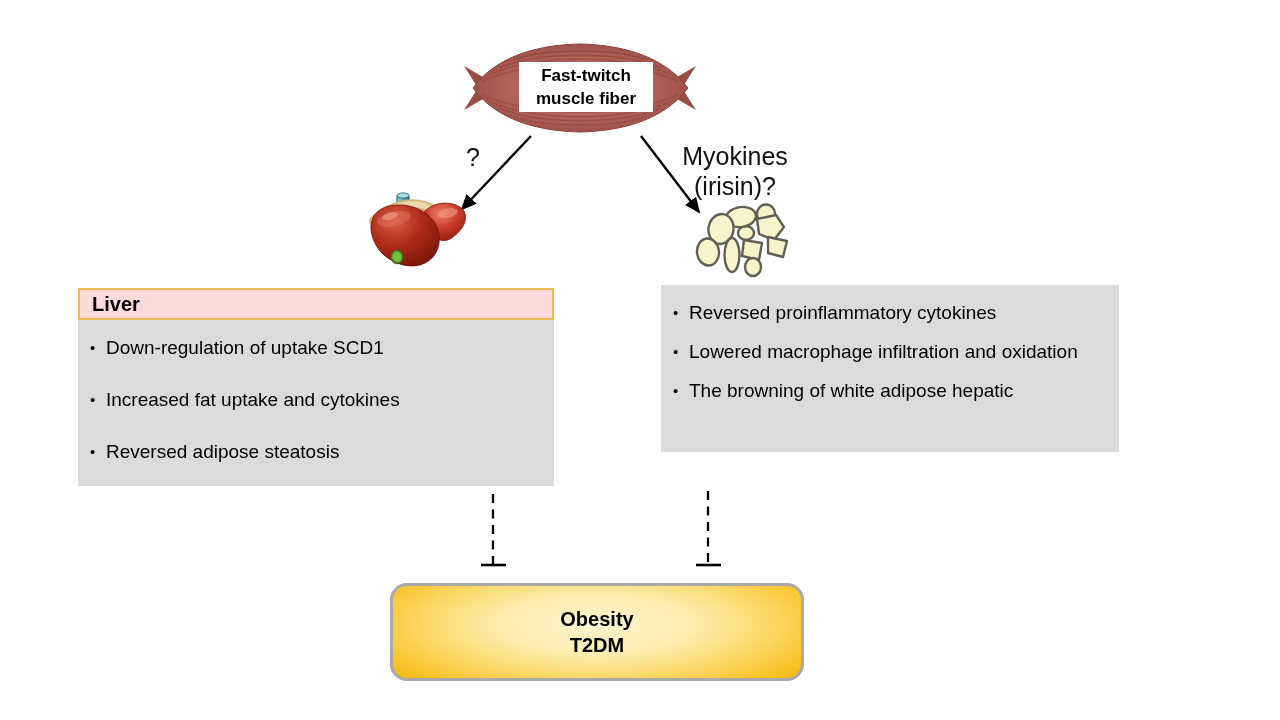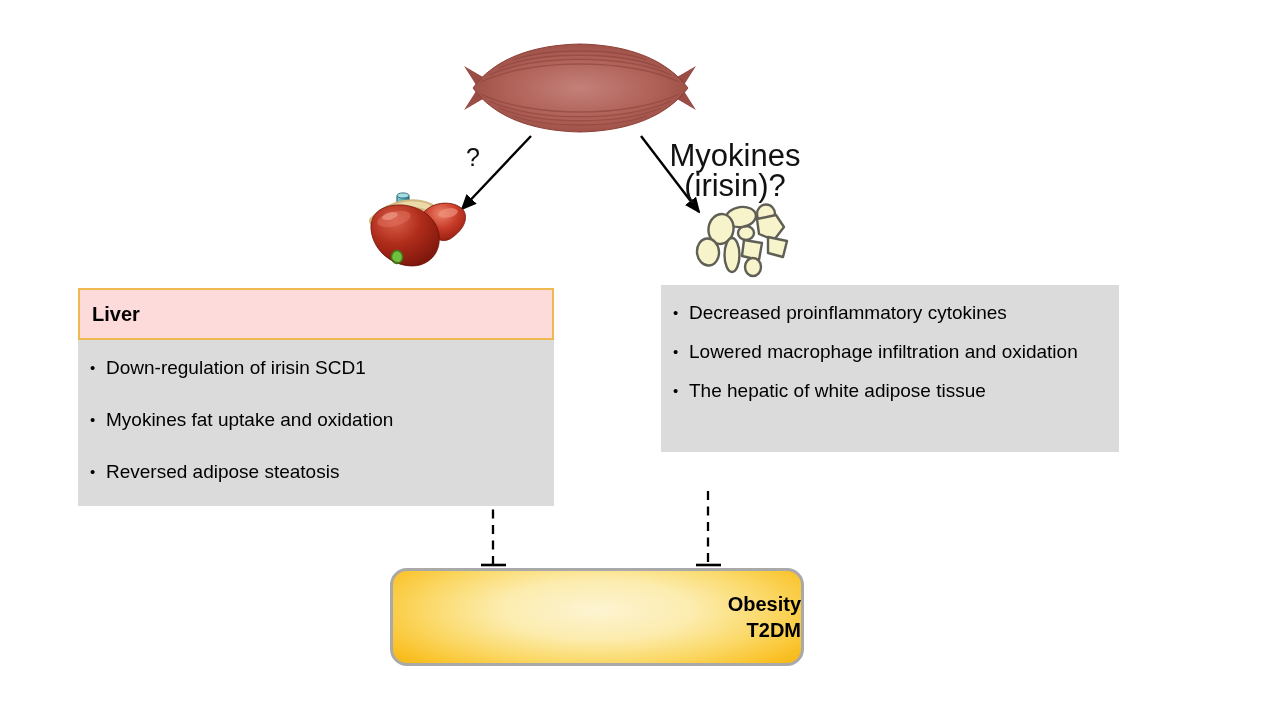--- a/index.html
+++ b/index.html
@@ -15,53 +15,53 @@
     left:519px;top:62px;width:134px;height:50px;background:#ffffff;
     display:flex;align-items:center;justify-content:center;text-align:center;
     font-weight:bold;font-size:17px;line-height:23px;white-space:pre-line;
   }
   .q-label{
     left:458px;top:142px;width:30px;text-align:center;
     font-size:25px;line-height:30px;color:#111;
   }
   .myokines-label{
     left:650px;top:141px;width:170px;text-align:center;
-    font-size:31px;line-height:30px;color:#111;white-space:pre-line;
+    font-size:25px;line-height:30px;color:#111;white-space:pre-line;
   }
 
   
   .panel{left:0;top:0;}
   .panel-header{
     background:#fcdbda;border:2px solid #f0b851;box-sizing:border-box;
-    height:52px;display:flex;align-items:center;padding:0 12px;
+    height:32px;display:flex;align-items:center;padding:0 12px;
     font-weight:bold;font-size:20px;
   }
   .panel-body{
     background:#dbdbdb;box-sizing:border-box;padding:12px 13px 0 12px;
     font-size:19px;
   }
   .panel-body ul{list-style:none;margin:0;padding:0;}
   .panel-body li{display:flex;line-height:32px;}
   .bullet{flex:0 0 16px;font-size:15px;}
   .bullet-text{flex:1;}
   .liver-panel{left:78px;top:288px;width:476px;}
   .liver-panel .panel-body{height:166px;}
   .liver-panel li{margin-bottom:20px;}
   .adipose-panel{left:661px;top:285px;width:458px;}
   .adipose-panel .panel-body{height:167px;}
   .adipose-panel li{margin-bottom:7px;}
   .adipose-panel .bullet-text{text-align:justify;}
 
   
   .outcome{
-    left:390px;top:568px;width:414px;height:98px;box-sizing:border-box;
+    left:390px;top:583px;width:414px;height:98px;box-sizing:border-box;
     border:3px solid #a9a9a9;border-radius:17px;
     background:radial-gradient(ellipse 62% 85% at 50% 42%,
       #fdf4d2 0%, #fcecae 38%, #fbda6c 66%, #fac32c 92%, #f6bb1c 100%);
-    display:flex;flex-direction:column;align-items:flex-end;justify-content:center;
+    display:flex;flex-direction:column;align-items:center;justify-content:center;
     text-align:center;font-weight:bold;font-size:20px;line-height:26px;
   }
 </style>
 </head>
 <body>
 
 <div class="stage">
 
   <svg class="overlay" viewBox="0 0 1280 720">
     <defs>
@@ -142,58 +142,60 @@
     <g>
       <line x1="493" y1="494" x2="493" y2="567" stroke="#000" stroke-width="2.3" stroke-dasharray="9 6.5"></line>
       <line x1="481" y1="565" x2="506" y2="565" stroke="#000" stroke-width="2.6"></line>
     </g>
     <g>
       <line x1="708" y1="491" x2="708" y2="567" stroke="#000" stroke-width="2.3" stroke-dasharray="9 6.5"></line>
       <line x1="696" y1="565" x2="721" y2="565" stroke="#000" stroke-width="2.6"></line>
     </g>
   </svg>
 
+  <div class="abs muscle-label">Fast-twitch
+muscle fiber</div>
   <div class="abs q-label">?</div>
   <div class="abs myokines-label">Myokines
 (irisin)?</div>
 
   <section class="abs panel liver-panel">
     <header class="panel-header">Liver</header>
     <div class="panel-body">
       <ul>
         <li>
           <span class="bullet">•</span>
-          <span class="bullet-text">Down-regulation of irisin SCD1</span>
-        </li>
-        <li>
-          <span class="bullet">•</span>
-          <span class="bullet-text">Myokines fat uptake and oxidation</span>
+          <span class="bullet-text">Down-regulation of uptake SCD1</span>
+        </li>
+        <li>
+          <span class="bullet">•</span>
+          <span class="bullet-text">Increased fat uptake and cytokines</span>
         </li>
         <li>
           <span class="bullet">•</span>
           <span class="bullet-text">Reversed adipose steatosis</span>
         </li>
       </ul>
     </div>
   </section>
 
   <section class="abs panel adipose-panel">
     <div class="panel-body">
       <ul>
         <li>
           <span class="bullet">•</span>
-          <span class="bullet-text">Decreased proinflammatory cytokines</span>
+          <span class="bullet-text">Reversed proinflammatory cytokines</span>
         </li>
         <li>
           <span class="bullet">•</span>
           <span class="bullet-text">Lowered macrophage infiltration and oxidation</span>
         </li>
         <li>
           <span class="bullet">•</span>
-          <span class="bullet-text">The hepatic of white adipose tissue</span>
+          <span class="bullet-text">The browning of white adipose hepatic</span>
         </li>
       </ul>
     </div>
   </section>
 
   <div class="abs outcome">
     <div>Obesity</div>
     <div>T2DM</div>
   </div>
 

